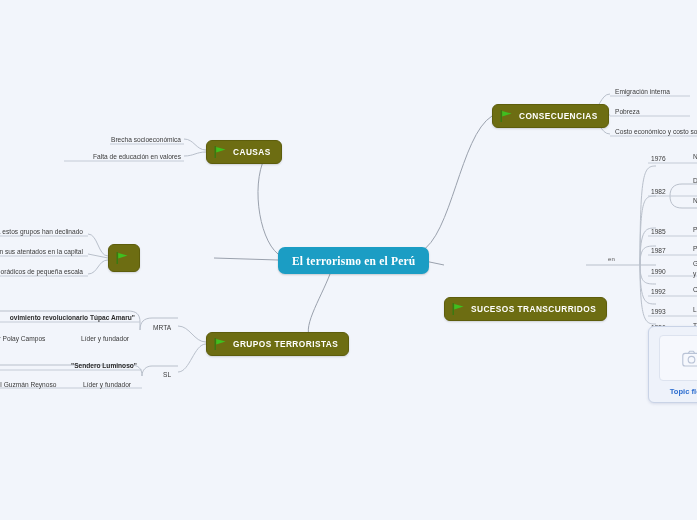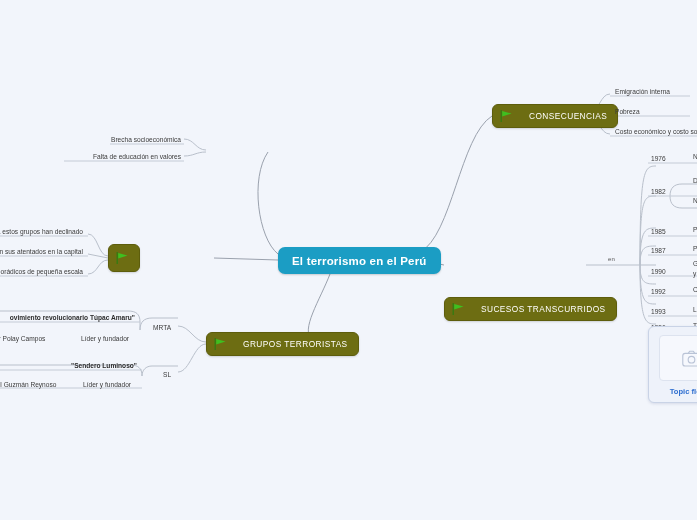--- a/index.html
+++ b/index.html
@@ -12,28 +12,29 @@
   svg.links{position:absolute;left:0;top:0;width:697px;height:520px;pointer-events:none;}
   .node{position:absolute;box-sizing:border-box;}
 
   
   .central{
     background:#1b9dc4;color:#ffffff;border-radius:7px;
     font-size:11.5px;font-weight:bold;letter-spacing:.2px;
     display:flex;align-items:center;justify-content:center;
     padding:0 14px;height:27px;white-space:nowrap;
     box-shadow:0 1px 2px rgba(0,0,0,.18);
+    font-family:Liberation Serif, serif;
   }
 
   
   .branch{
     background:#6d6d12;color:#ffffff;border-radius:6px;
     border:1px solid #5d5d0c;
-    font-size:8.3px;font-weight:normal;letter-spacing:.45px;
-    display:flex;align-items:center;gap:16px;
+    font-size:8.3px;font-weight:bold;letter-spacing:.45px;
+    display:flex;align-items:center;gap:6px;
     padding:0 10px 0 7px;height:24px;white-space:nowrap;
     box-shadow:0 1px 2px rgba(0,0,0,.15);
   }
   .branch.two-line{height:28px;}
   .branch .lbl{line-height:1.22;}
   .flag{flex:0 0 auto;width:13px;height:12px;display:block;}
 
   
   .leaf{
     font-size:6.6px;color:#3a3a3a;white-space:nowrap;
@@ -147,20 +148,27 @@
       <line x1="648" y1="255" x2="697" y2="255" stroke="#c4cbd6"></line>
       <line x1="648" y1="276" x2="697" y2="276" stroke="#c4cbd6"></line>
       <line x1="648" y1="296" x2="697" y2="296" stroke="#c4cbd6"></line>
       <line x1="648" y1="316" x2="697" y2="316" stroke="#c4cbd6"></line>
       <line x1="648" y1="332" x2="697" y2="332" stroke="#c4cbd6"></line>
     </g>
   </svg>
 
   <div class="node central" style="left:278px;top:247px;">El terrorismo en el Perú</div>
 
+  <div class="node branch" style="left:206px;top:140px;">
+    <svg class="flag" viewBox="0 0 13 12">
+      <rect x="0.6" y="0" width="1.2" height="12" fill="#2e7d12"></rect>
+      <path d="M2.2,1 L11.5,3.6 L2.2,6.6 Z" fill="#3fbf20"></path>
+    </svg>
+    <span class="lbl">CAUSAS</span>
+  </div>
   <div class="node leaf rt" style="left:108px;top:131px;width:76px;">Brecha socioeconómica</div>
   <div class="node leaf rt" style="left:36px;top:148px;width:148px;">Falta de educación en valores</div>
 
   <div class="node branch" style="left:492px;top:104px;">
     <svg class="flag" viewBox="0 0 13 12">
       <rect x="0.6" y="0" width="1.2" height="12" fill="#2e7d12"></rect>
       <path d="M2.2,1 L11.5,3.6 L2.2,6.6 Z" fill="#3fbf20"></path>
     </svg>
     <span class="lbl">CONSECUENCIAS</span>
   </div>

